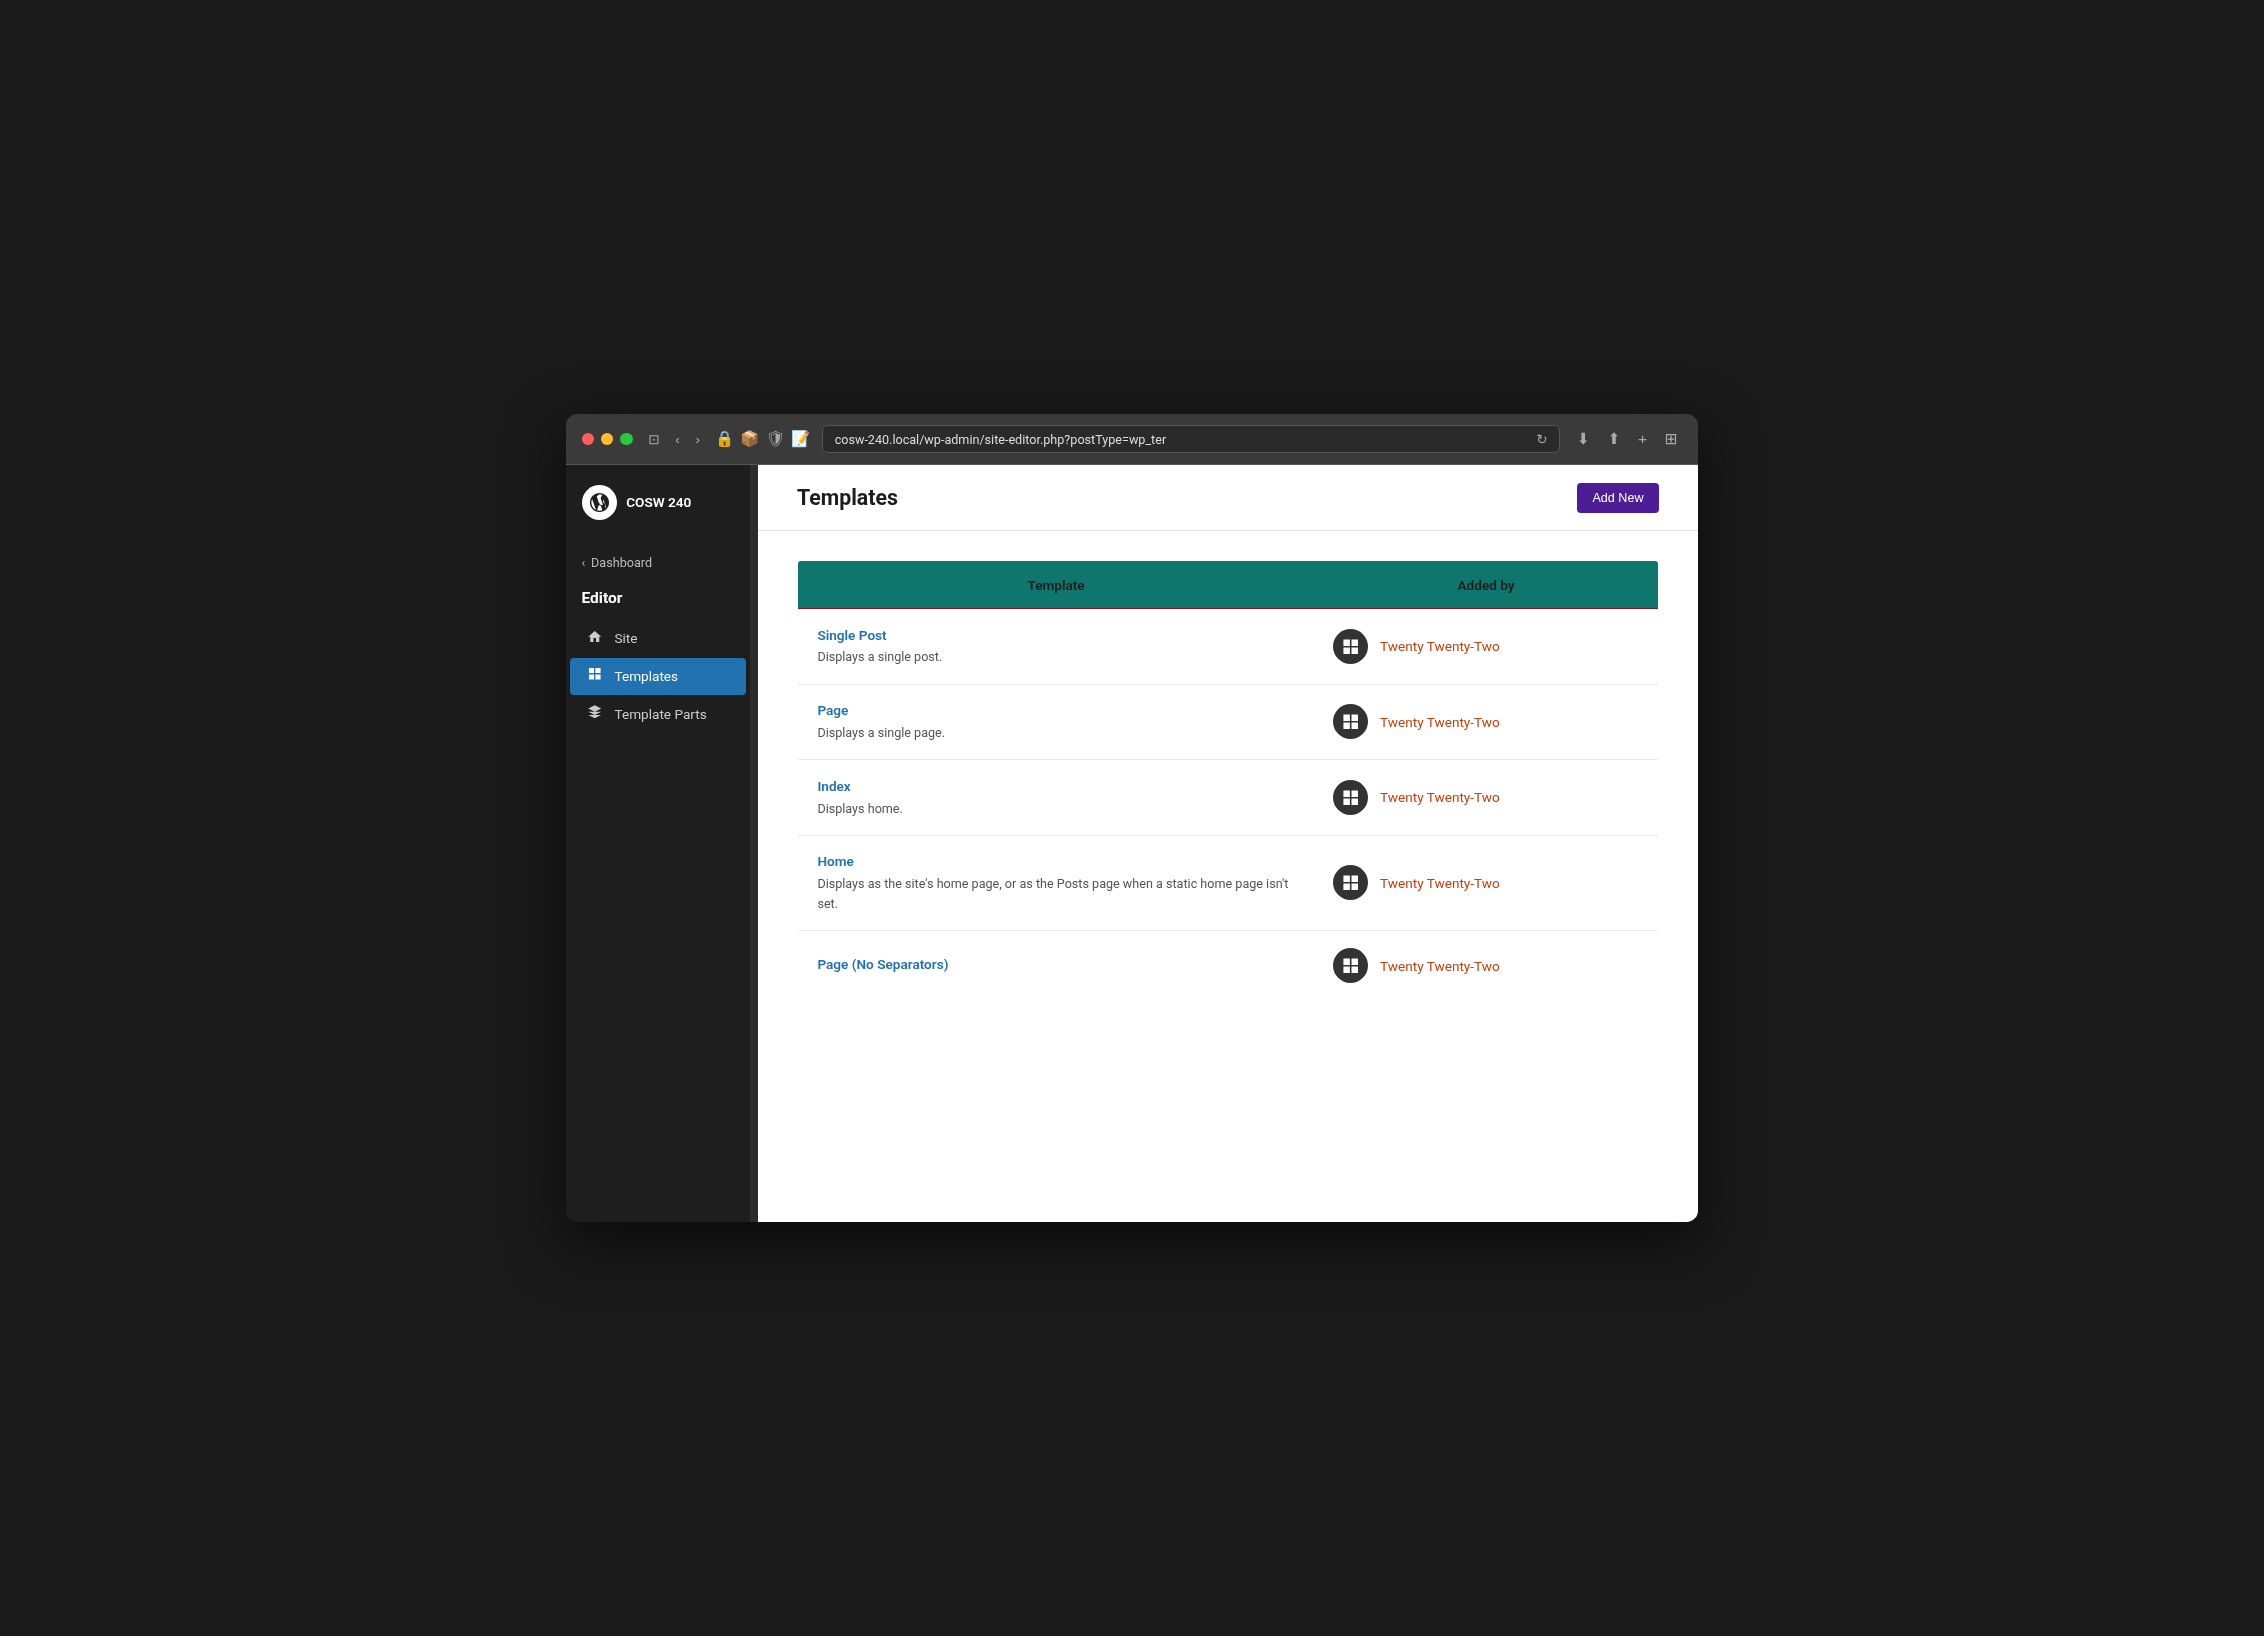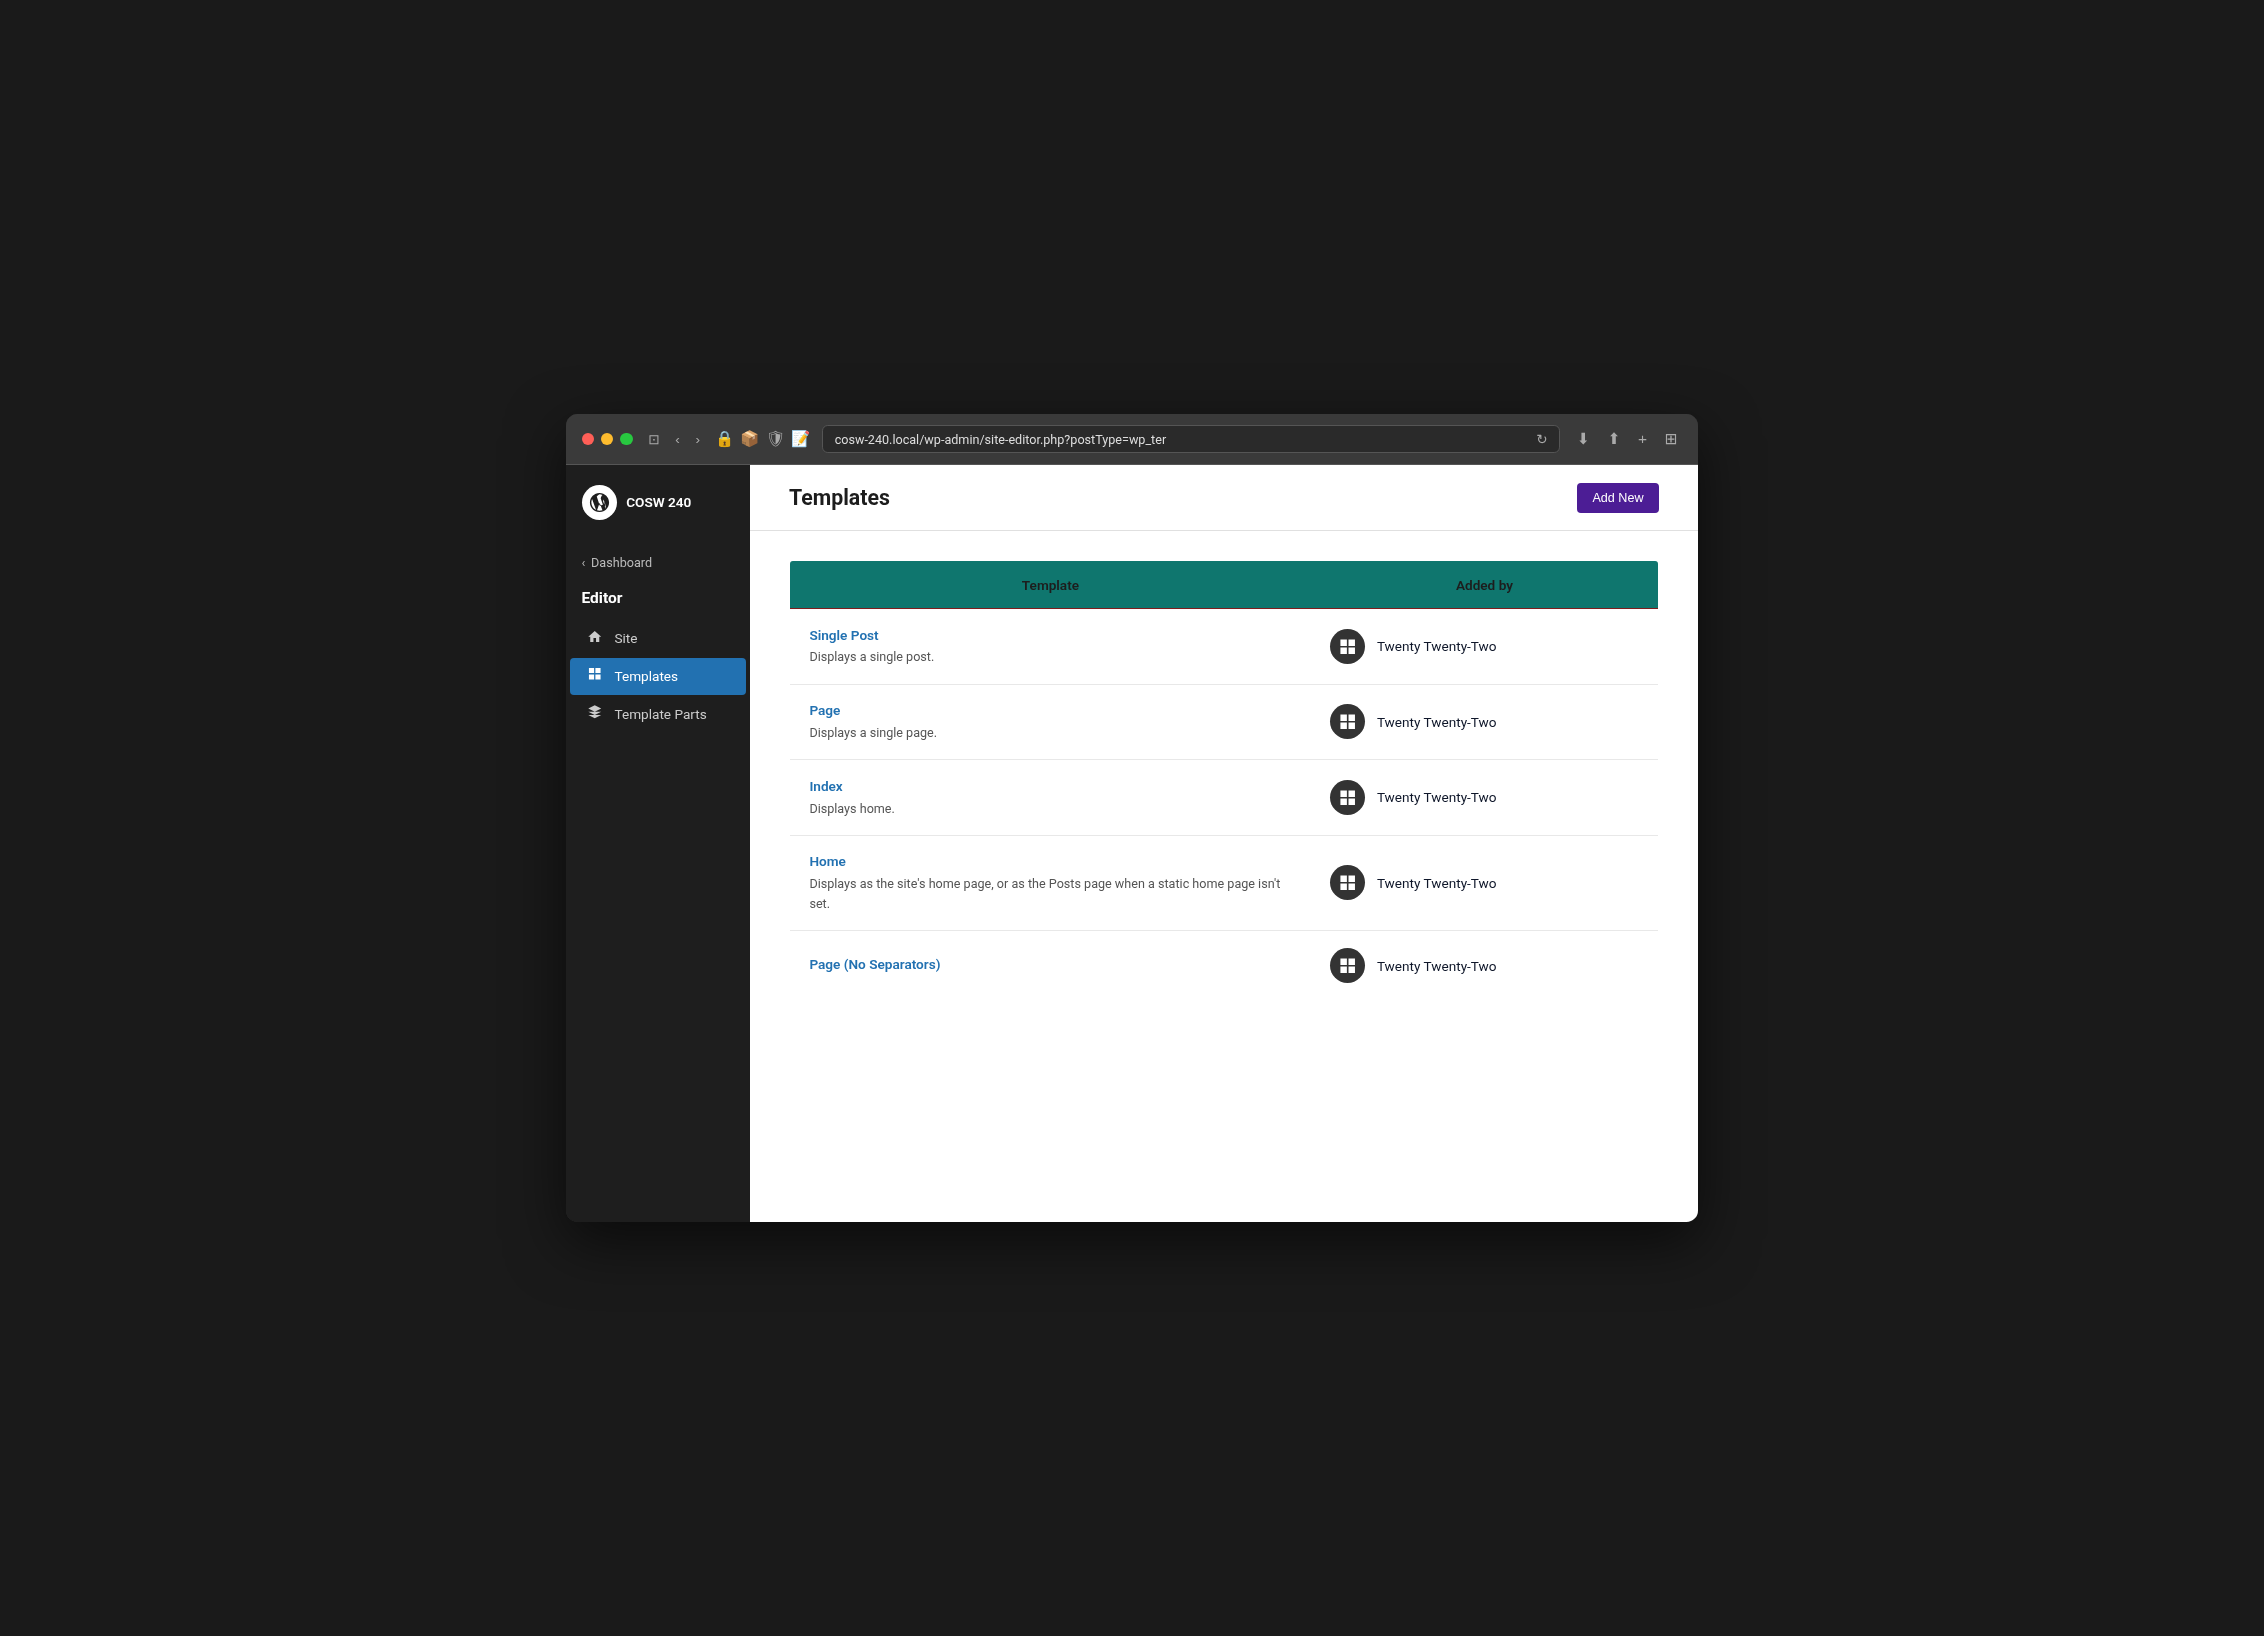--- a/index.html
+++ b/index.html
@@ -93,20 +93,21 @@
       color: #aaa;
       cursor: pointer;
       font-size: 15.5px;
       padding: 2.9px 4.9px;
     }
 
     
     .app-layout {
       display: flex;
       height: 757px;
+      gap: 8px;
     }
 
     
     .sidebar {
       width: 184px;
       background: #1e1e1e;
       padding: 0;
       flex-shrink: 0;
       display: flex;
       flex-direction: column;
@@ -287,21 +288,21 @@
       justify-content: center;
       flex-shrink: 0;
     }
 
     .theme-icon svg {
       width: 19.4px;
       height: 19.4px;
     }
 
     .theme-name {
-      color: #0f172a;
+      color: #c2410c;
       font-size: 13.6px;
     }
 
     .col-template { width: 60%; }
     .col-added-by { width: 40%; }
   </style>
 </head>
 <body>
 
 <div class="browser-window">

